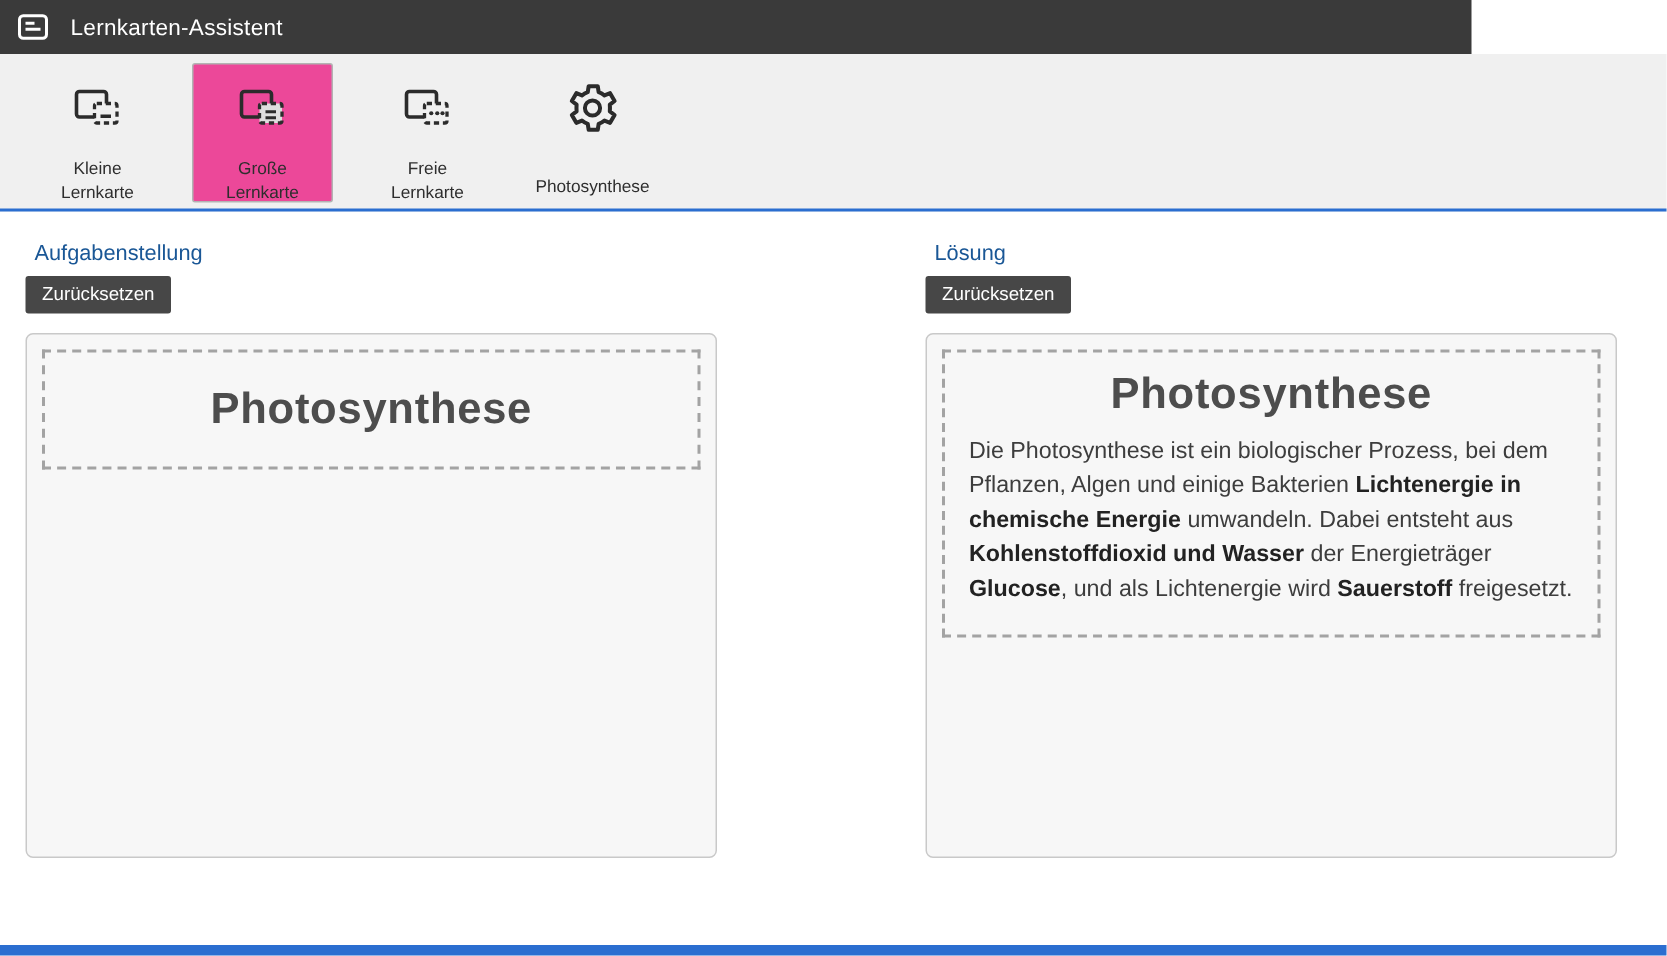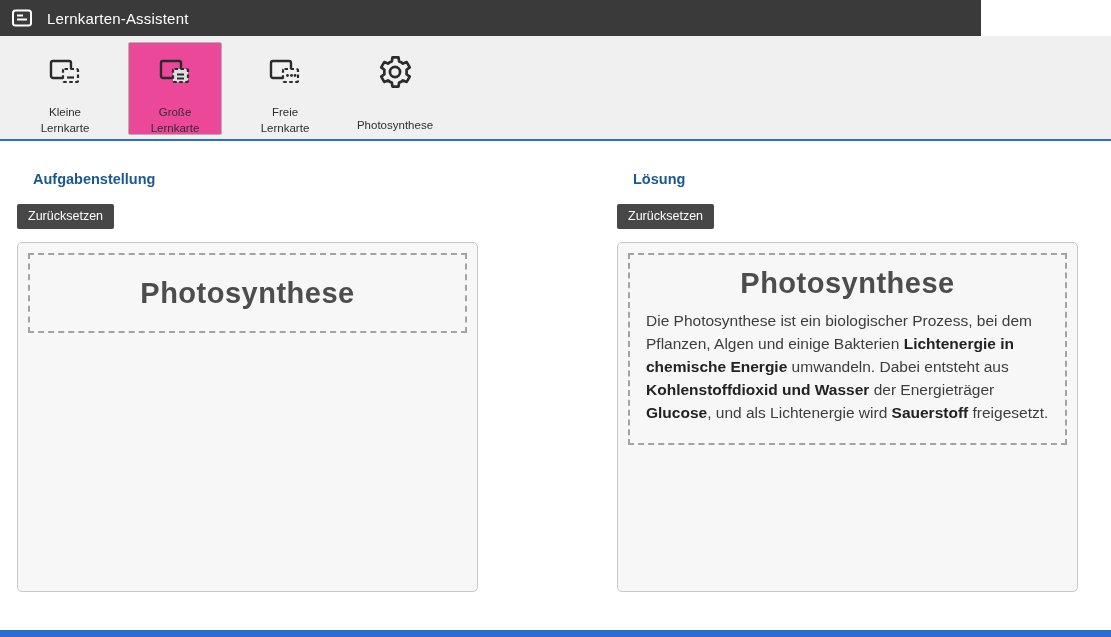--- a/index.html
+++ b/index.html
@@ -48,22 +48,22 @@
   .tool-btn .ticon{width:38px;height:38px;margin-bottom:10px;}
   .tool-btn .tlabel{
     font-size:11.5px;line-height:1.35;color:#2e2e2e;text-align:center;
   }
 
   
   .panel{position:absolute;top:155px;width:461px;}
   .panel-left{left:17px;}
   .panel-right{left:617px;}
   .panel-heading{
-    font-size:14.5px;font-weight:bold;color:var(--accent-blue);
-    margin:16px;line-height:1.2;
+    font-size:14.5px;font-weight:normal;color:var(--accent-blue);
+    margin:6px;line-height:1.2;
   }
   .reset-btn{
     display:inline-block;
     background:var(--reset-bg);color:#ffffff;
     font-size:12.5px;font-family:inherit;
     padding:5px 11px;border:none;border-radius:2px;cursor:pointer;
     line-height:1.2;
   }
   .card{
     margin-top:13px;height:350px;width:461px;

